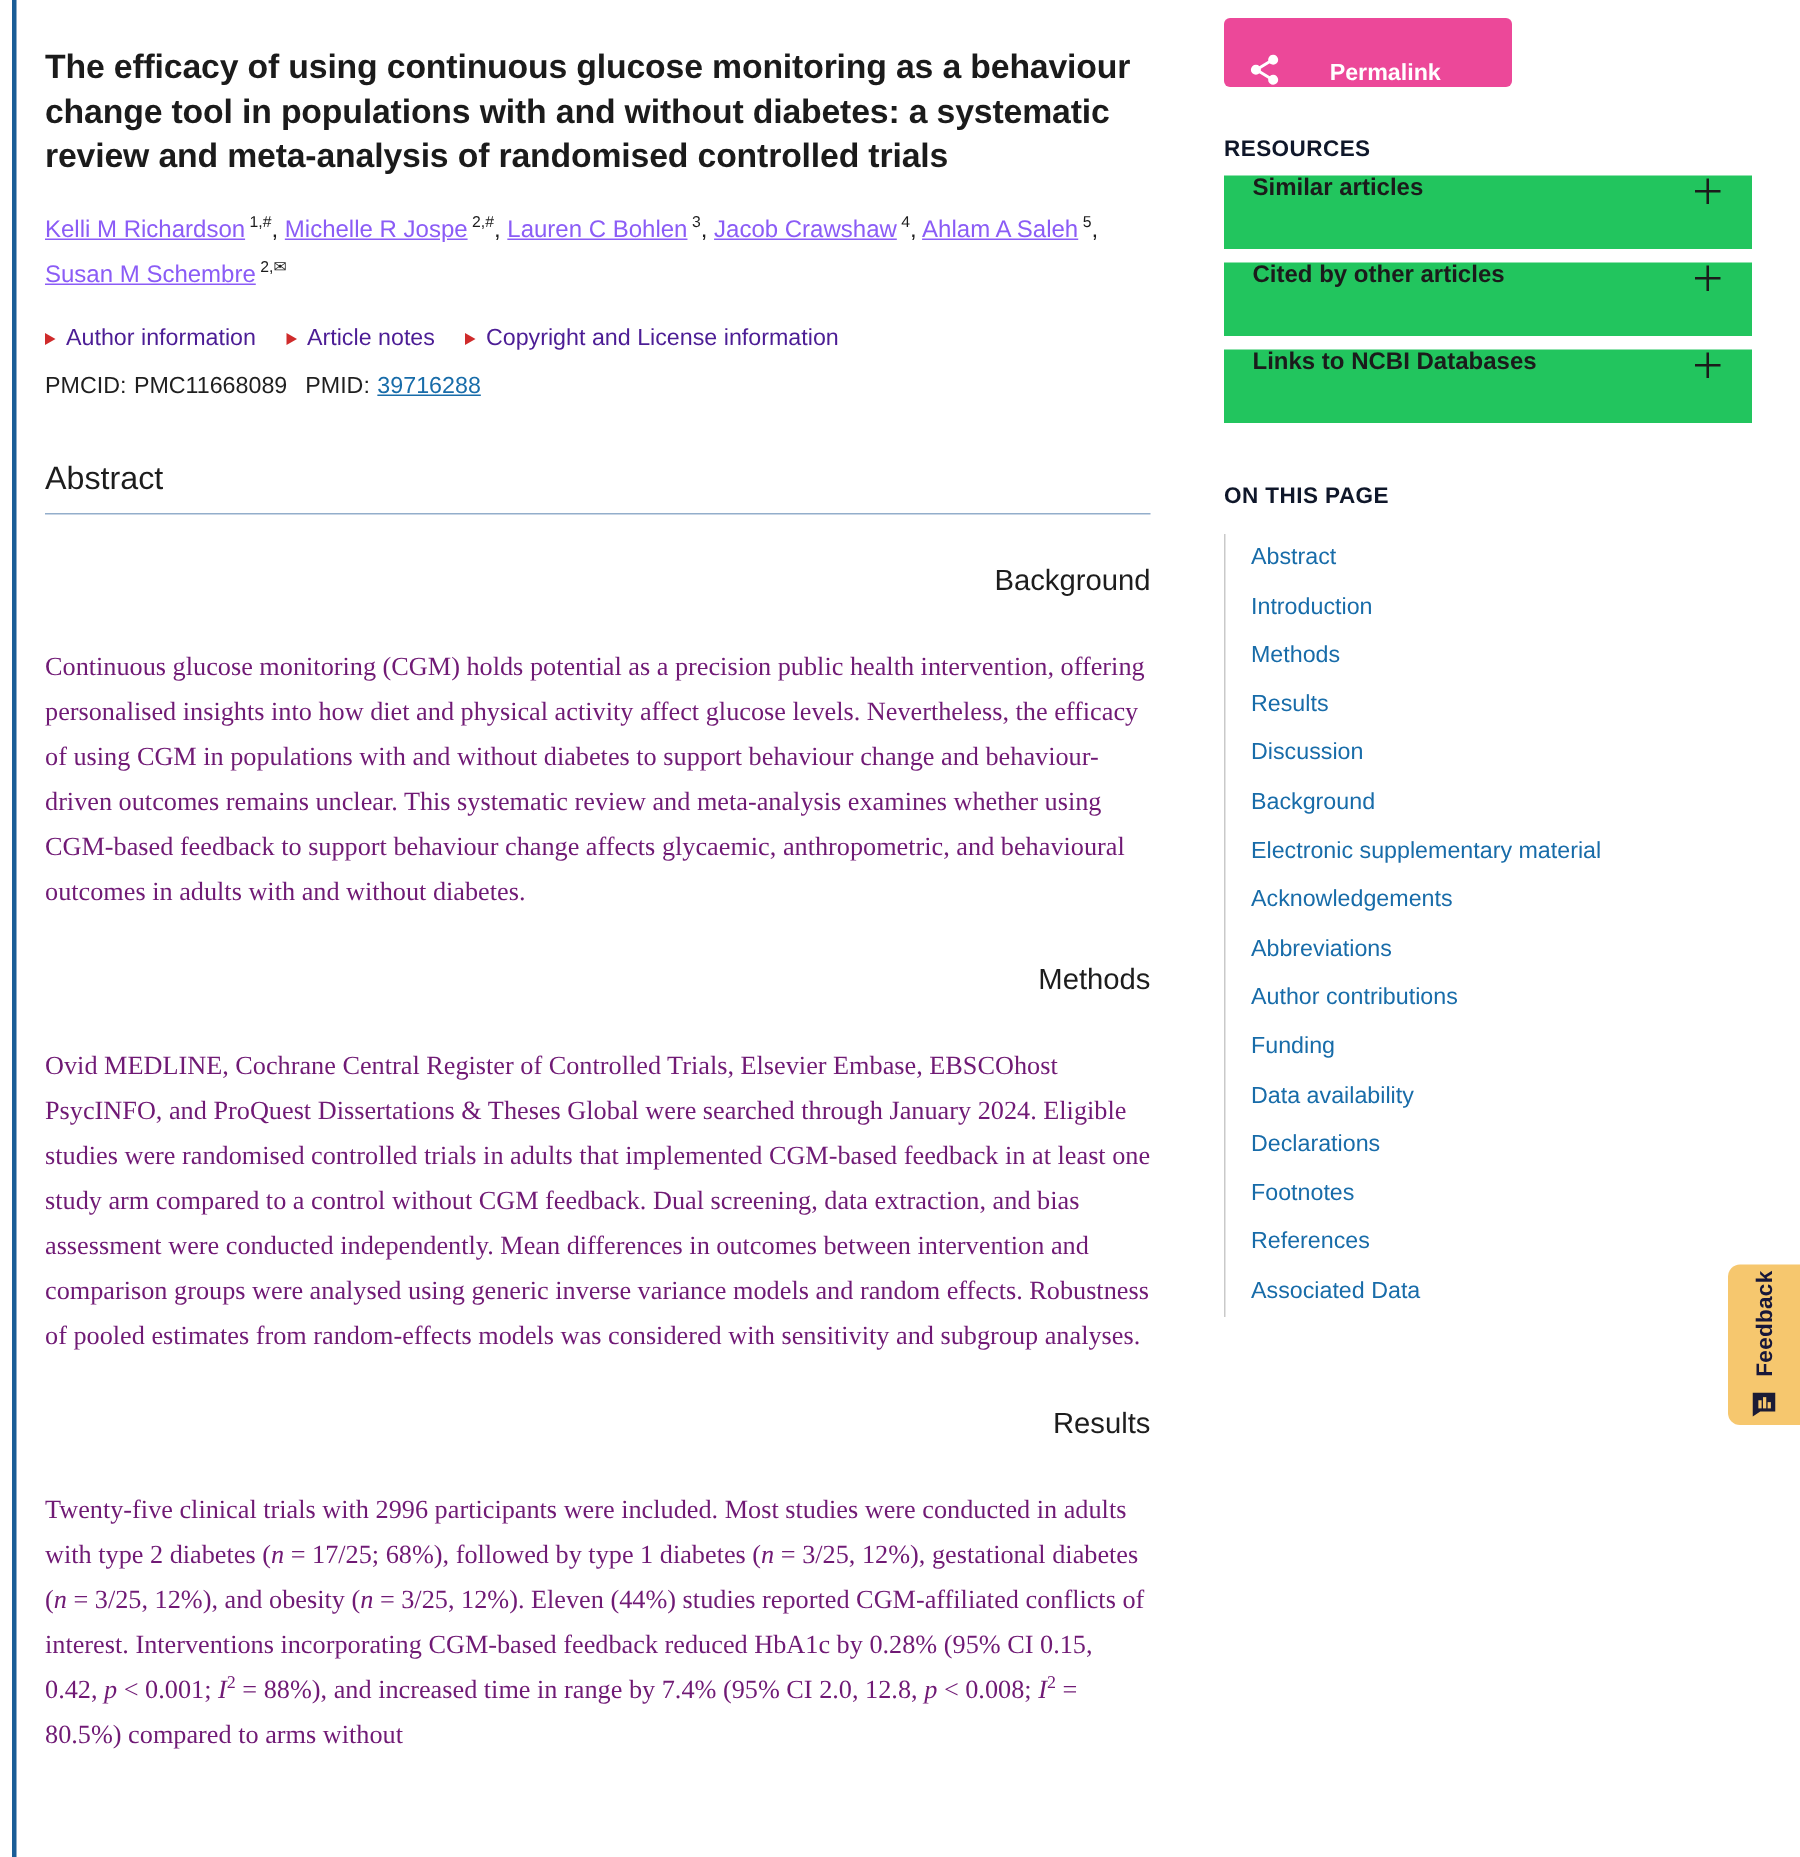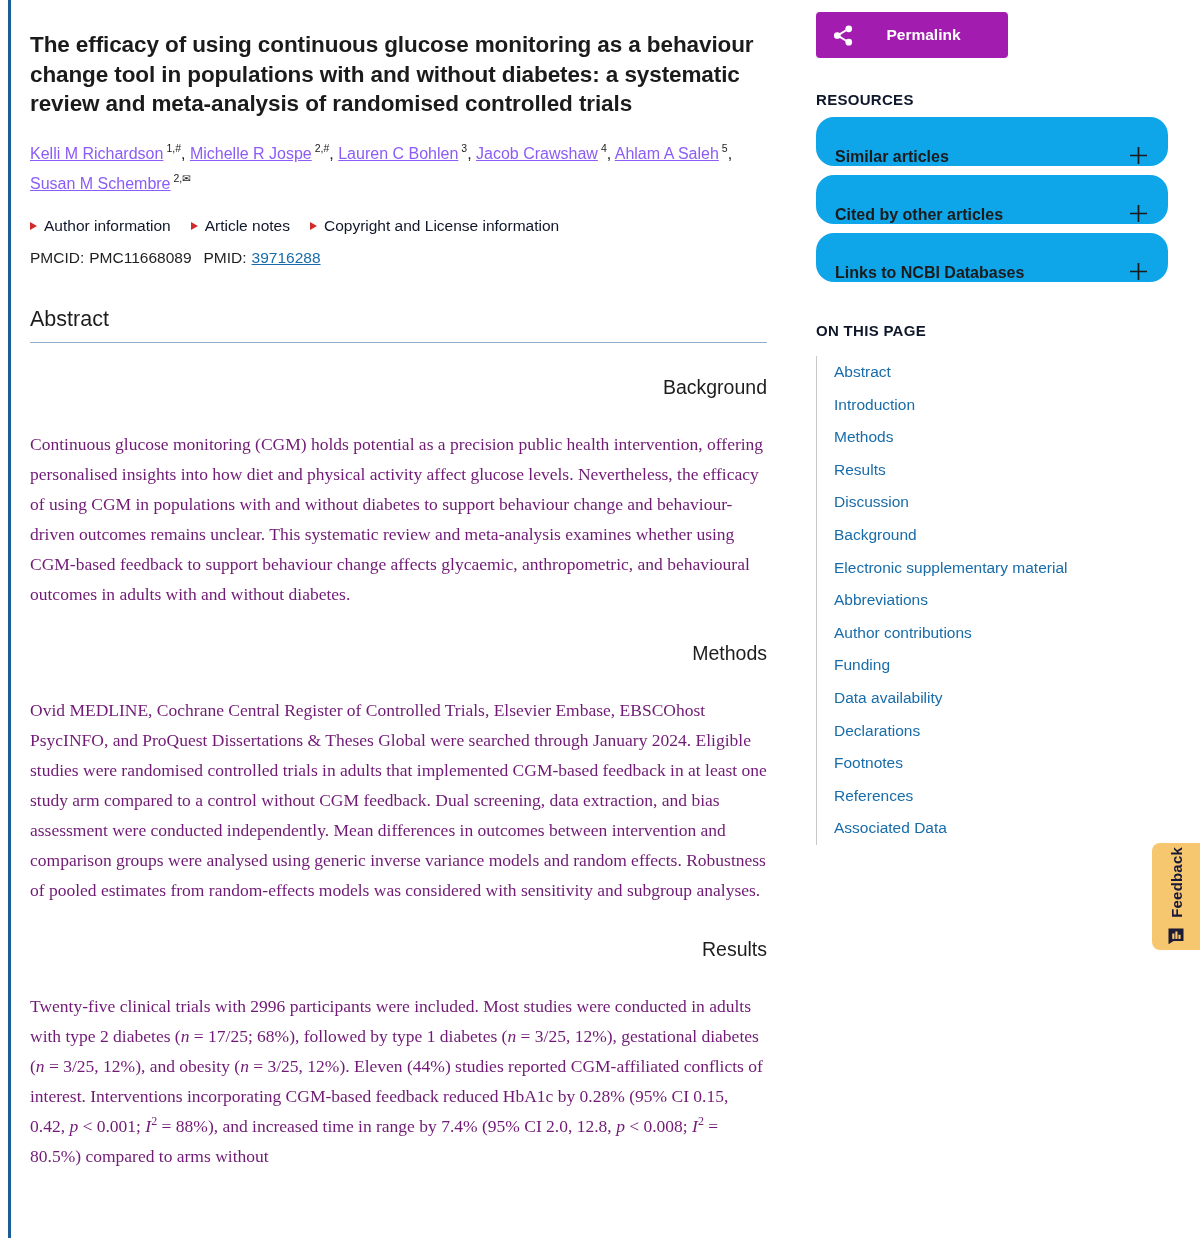--- a/index.html
+++ b/index.html
@@ -23,54 +23,54 @@
   .sup {
     font-size:10.5px; vertical-align:super; line-height:0; margin-left:3px; color:#1b1b1b;
     font-family:"Liberation Sans","DejaVu Sans",sans-serif;
   }
   .meta-links { margin-top:18px; display:flex; gap:20px; align-items:center; font-size:15.5px; }
   .meta-item { display:inline-flex; align-items:center; cursor:pointer; }
   .tri {
     width:0; height:0; display:inline-block; margin-right:7px;
     border-left:7px solid #CF2B2B; border-top:4.5px solid transparent; border-bottom:4.5px solid transparent;
   }
-  .meta-a { color:#0f172a; text-decoration:none; }
+  .meta-a { color:#4c1d95; text-decoration:none; }
   .ids { margin-top:14px; font-size:15.5px; color:#1f1f1f; display:flex; align-items:baseline; }
   .ids .lbl { margin-right:5px; }
   .ids .val { margin-right:12px; }
   .pmid-link { color:#186CA9; text-decoration:underline; cursor:pointer; }
 
   .abstract-h {
     margin:40px 0 0; font-weight:400; font-size:21.5px; color:#1d1d1d;
     padding-bottom:10px; border-bottom:1px solid #93AECB;
   }
   .sec-h { margin:33px 0 0; font-weight:400; font-size:19.5px; color:#1d1d1d;text-align:right; }
   .sec-p {
     margin:30px 0 0; font-family:"Liberation Serif",serif;
     font-size:17.5px; line-height:30px; color:#701a75;
   }
   .sec-p .it { font-style:italic; }
   .sec-p sup.sup2 { font-size:12px; line-height:0; }
 
   
   .sidebar { position:absolute; left:816px; top:0; width:352px; }
   .permalink {
-    margin-top:12px; width:192px; height:46px; background:#a21caf; border:none; border-radius:4px;
-    display:flex; align-items:center; padding:0 16px; cursor:pointer;
+    margin-top:12px; width:192px; height:46px; background:#ec4899; border:none; border-radius:4px;
+    display:flex; align-items:flex-end; padding:0 16px; cursor:pointer;
   }
   .share-svg { width:23px; height:23px; flex:0 0 auto; }
   .permalink-label {
     flex:1; text-align:center; color:#ffffff; font-weight:700; font-size:15.5px;
     font-family:"Liberation Sans",sans-serif;
   }
   .side-h { margin-top:33px; font-size:15px; font-weight:700; color:#0f172a; letter-spacing:0.3px; }
   .res-list { margin-top:4px; }
   .res-row {
-    margin-top:9px; height:49px; background:#0ea5e9; display:flex; align-items:flex-end;
-    padding:0 19px; cursor:pointer;border-radius:18px;
+    margin-top:9px; height:49px; background:#22c55e; display:flex; align-items:flex-start;
+    padding:0 19px; cursor:pointer;
   }
   .res-label { font-weight:700; font-size:16px; color:#1b1b1b; }
   .plus-svg { margin-left:auto; width:21px; height:21px; }
   .side-h.otp { margin-top:40px; }
   .otp-nav { list-style:none; margin:17px 0 0; padding:0 0 0 17px; border-left:1px solid #C9C9C9; }
   .otp-item { line-height:32.6px; }
   .otp-link { color:#186CA9; font-size:15.5px; text-decoration:none; cursor:pointer; }
 
   
   .feedback {
@@ -198,20 +198,21 @@
   <li class="otp-item"><a class="otp-link">Methods</a></li>
 
   <li class="otp-item"><a class="otp-link">Results</a></li>
 
   <li class="otp-item"><a class="otp-link">Discussion</a></li>
 
   <li class="otp-item"><a class="otp-link">Background</a></li>
 
   <li class="otp-item"><a class="otp-link">Electronic supplementary material</a></li>
 
+  <li class="otp-item"><a class="otp-link">Acknowledgements</a></li>
 
   <li class="otp-item"><a class="otp-link">Abbreviations</a></li>
 
   <li class="otp-item"><a class="otp-link">Author contributions</a></li>
 
   <li class="otp-item"><a class="otp-link">Funding</a></li>
 
   <li class="otp-item"><a class="otp-link">Data availability</a></li>
 
   <li class="otp-item"><a class="otp-link">Declarations</a></li>

